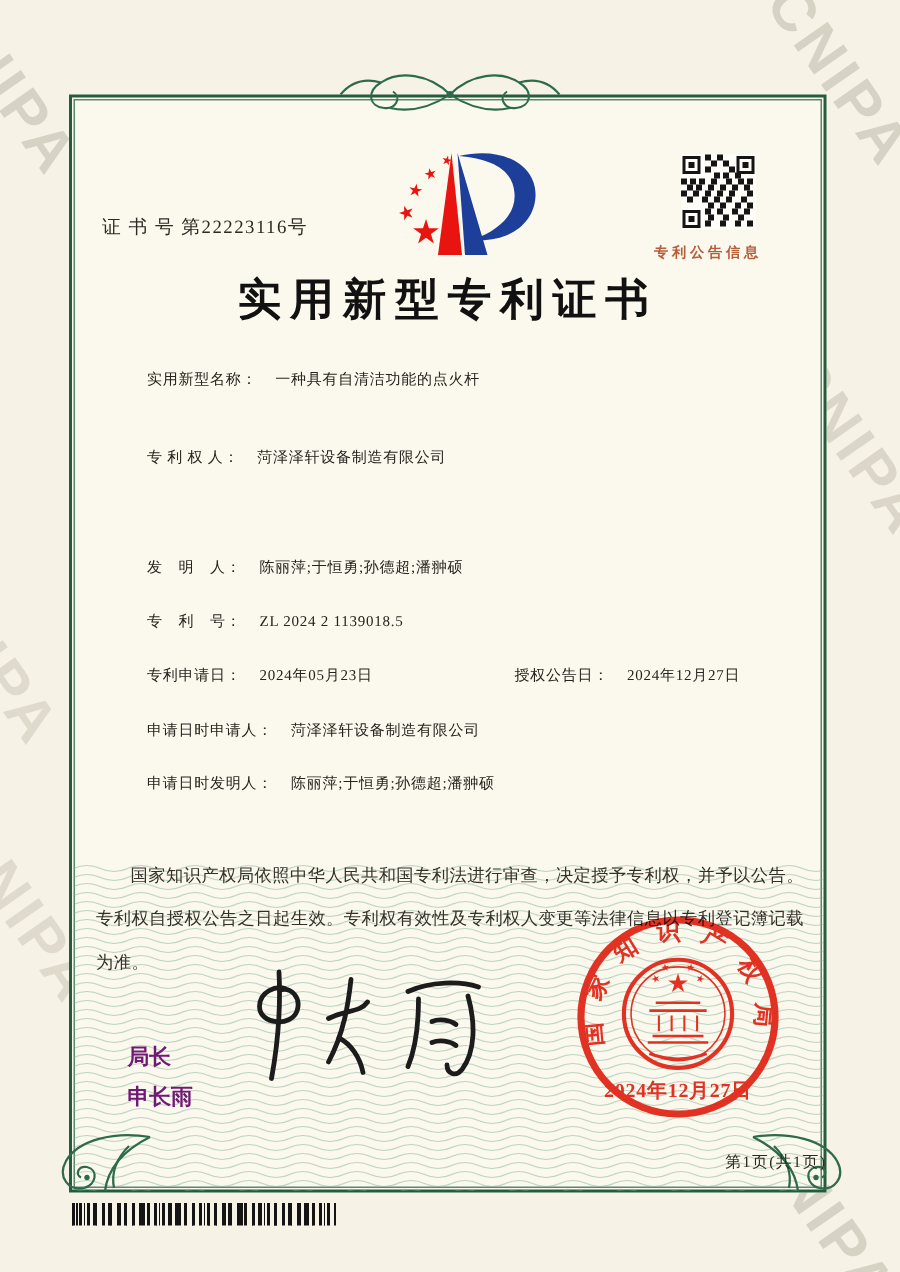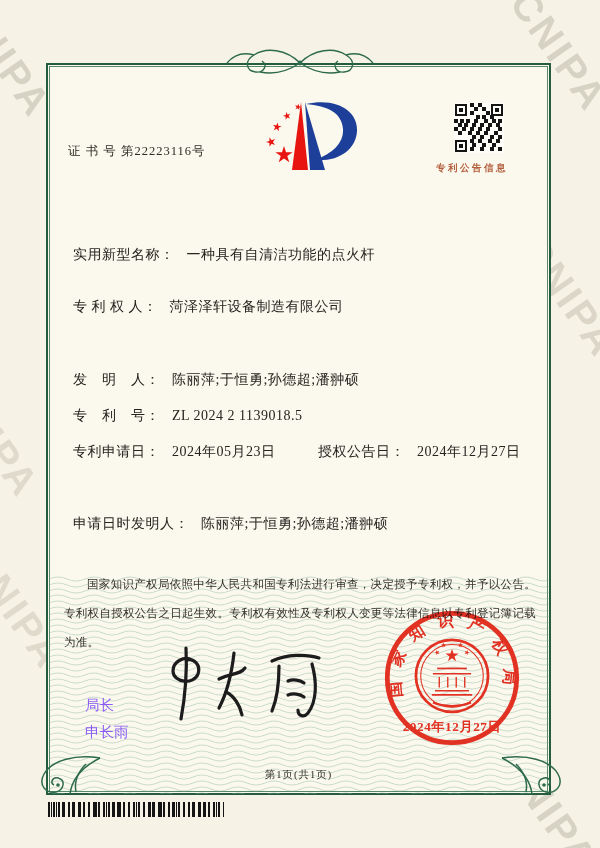--- a/index.html
+++ b/index.html
@@ -53,39 +53,39 @@
     36px 32px #151515,44px 32px #151515,16px 36px #151515,24px 36px #151515,34px 36px #151515,
     42px 36px #151515,18px 40px #151515,28px 40px #151515,38px 40px #151515,16px 44px #151515,
     26px 44px #151515,36px 44px #151515,44px 44px #151515; }
   .qr-caption { position:absolute; left:436px; top:162px; width:110px; text-align:left;
                 font-size:9.5px; letter-spacing:2.5px; color:#b45f3c; font-weight:bold; }
 
   .title { position:absolute; left:46px; top:180px; width:505px; text-align:center;
            font-size:29px; font-weight:bold; letter-spacing:6px; color:#111; }
 
   
-  .f-row { position:absolute; left:73px; font-size:14px; white-space:nowrap; }
+  .f-row { position:absolute; left:98px; font-size:10px; white-space:nowrap; }
   .f-row .lbl { letter-spacing:.5px; margin-right:12px; }
   .f-row .val { letter-spacing:.5px; }
   .r1 { top:246px; } .r2 { top:298px; } .r3 { top:334px; } .r4 { top:371px; }
   .r5 { top:407px; } .r6 { top:443px; } .r7 { top:480px; } .r8 { top:515px; }
   .col-right { position:absolute; left:245px; top:0; }
 
   
   .statement { position:absolute; left:64px; top:570px; width:472px; font-size:11.5px;
                line-height:29px; letter-spacing:.3px; text-indent:2em; text-align:justify;
                color:#33302a; }
 
   
   .director { position:absolute; left:85px; top:692px; font-family:"Liberation Sans","DejaVu Sans",sans-serif;
-              font-size:14.5px; font-weight:400; color:#8b5cf6; line-height:27px; }
+              font-size:14.5px; font-weight:700; color:#701a75; line-height:27px; }
   .signature { position:absolute; left:160px; top:644px; }
   .seal { position:absolute; left:382px; top:608px; mix-blend-mode:multiply; opacity:.95; }
 
-  .page-no { position:absolute; left:46px; top:768px; width:505px; text-align:center;
+  .page-no { position:absolute; left:46px; top:768px; width:505px; text-align:right;
              font-size:10.5px; letter-spacing:1px; color:#2c2a24; }
 
   .barcode { position:absolute; left:48px; top:802px; width:176px; height:15px; z-index:5;
     background:
       repeating-linear-gradient(90deg,#141414 0 2px,transparent 2px 5px),
       repeating-linear-gradient(90deg,#141414 0 1px,transparent 1px 8px),
       repeating-linear-gradient(90deg,transparent 0 3px,#141414 3px 4px,transparent 4px 11px); }
 </style>
 </head>
 <body>
@@ -162,36 +162,40 @@
     </svg>
 
     <div class="qr">
       <span class="finder f-tl"></span>
       <span class="finder f-tr"></span>
       <span class="finder f-bl"></span>
       <span class="dots"></span>
     </div>
     <div class="qr-caption">专利公告信息</div>
 
+    <div class="title">实用新型专利证书</div>
 
     <div class="f-row r1">
       <span class="lbl">实用新型名称：</span><span class="val">一种具有自清洁功能的点火杆</span>
     </div>
     <div class="f-row r2">
       <span class="lbl">专 利 权 人：</span><span class="val">菏泽泽轩设备制造有限公司</span>
     </div>
     <div class="f-row r4">
       <span class="lbl">发　明　人：</span><span class="val">陈丽萍;于恒勇;孙德超;潘翀硕</span>
     </div>
     <div class="f-row r5">
       <span class="lbl">专　利　号：</span><span class="val">ZL 2024 2 1139018.5</span>
     </div>
     <div class="f-row r6">
       <span class="lbl">专利申请日：</span><span class="val">2024年05月23日</span>
       <span class="col-right"><span class="lbl">授权公告日：</span><span class="val">2024年12月27日</span></span>
+    </div>
+    <div class="f-row r7">
+      <span class="lbl">申请日时申请人：</span><span class="val">菏泽泽轩设备制造有限公司</span>
     </div>
     <div class="f-row r8">
       <span class="lbl">申请日时发明人：</span><span class="val">陈丽萍;于恒勇;孙德超;潘翀硕</span>
     </div>
 
     <div class="statement">国家知识产权局依照中华人民共和国专利法进行审查，决定授予专利权，并予以公告。专利权自授权公告之日起生效。专利权有效性及专利权人变更等法律信息以专利登记簿记载为准。</div>
 
     <div class="director">
       <div>局长</div>
       <div>申长雨</div>

